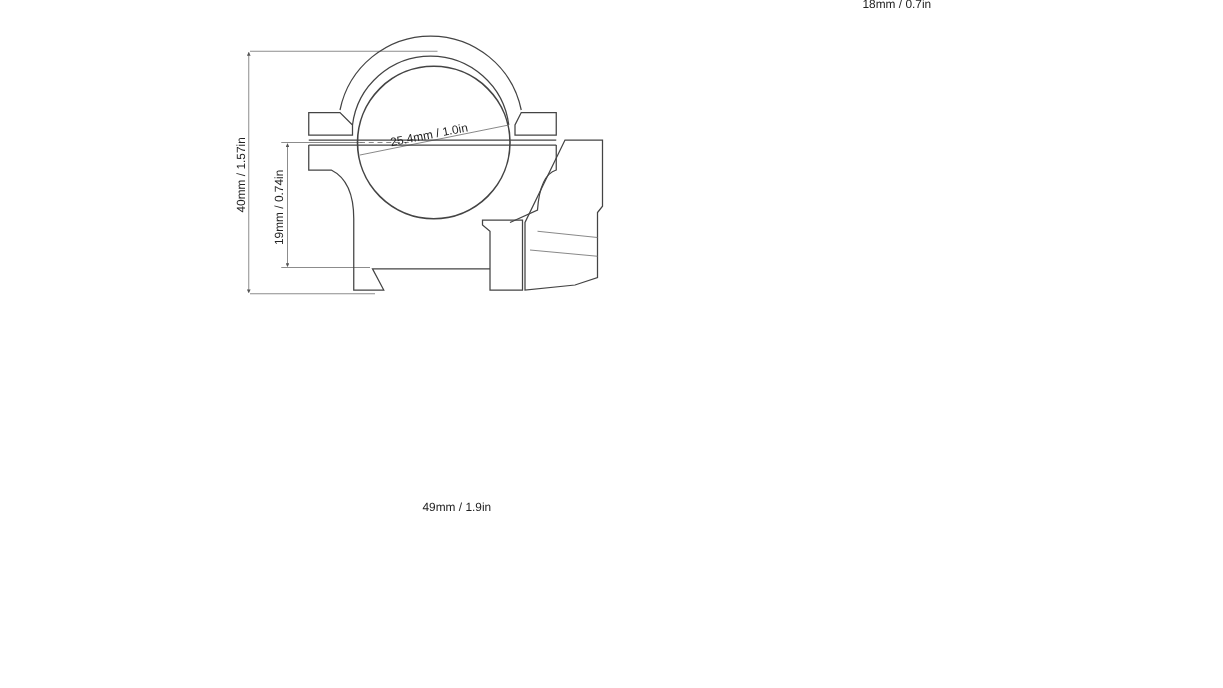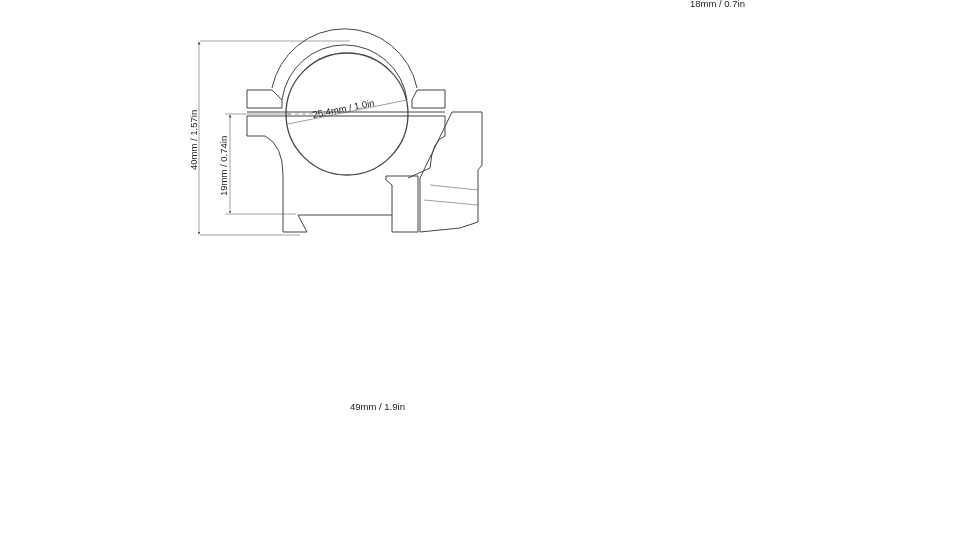--- a/index.html
+++ b/index.html
@@ -106,16 +106,16 @@
     <path class="ln" d="M700,520 L760,512 L778,525 L738,540 L700,540">
     <path class="ln" d="M765,470 L792,440">
     <path class="ln" d="M625,400 Q630,380 640,385 L638,400 M645,400 Q648,382 655,388 L652,400">
   </path></path></path></path></circle></path></line></path></path></path></ellipse></path></g>
 
 
 <div class="lbl" style="left:312px;top:103px;transform:rotate(-11deg);">25.4mm / 1.0in</div>
 <div class="lbl vert" style="left:188px;top:170px;">40mm / 1.57in</div>
 <div class="lbl vert" style="left:218px;top:196px;">19mm / 0.74in</div>
 <div class="lbl" style="left:690px;top:-2px;">18mm / 0.7in</div>
-<div class="lbl" style="left:350px;top:401px;">49mm / 1.9in</div>
+<div class="lbl" style="left:338px;top:401px;">49mm / 1.9in</div>
 
 
 
 
 </body></html>

